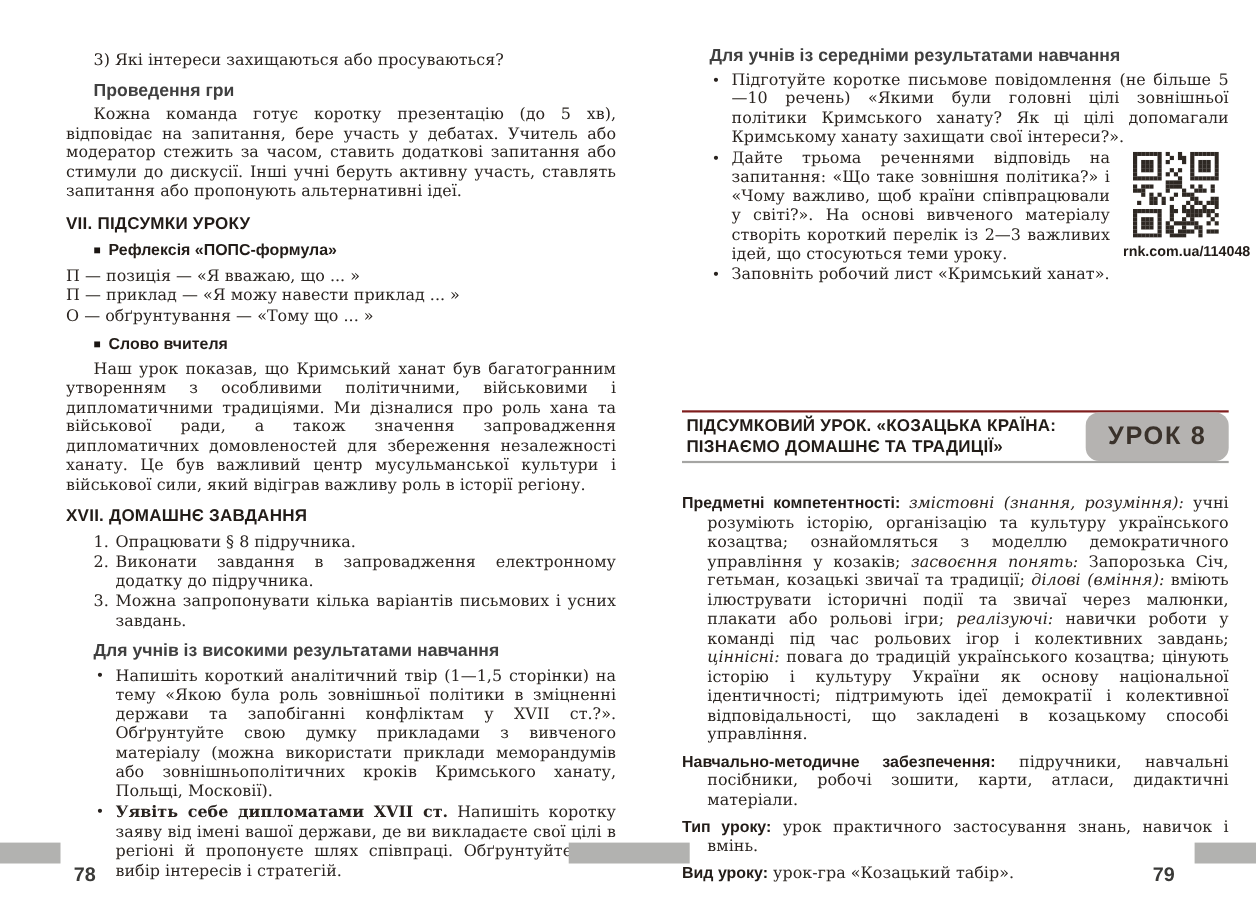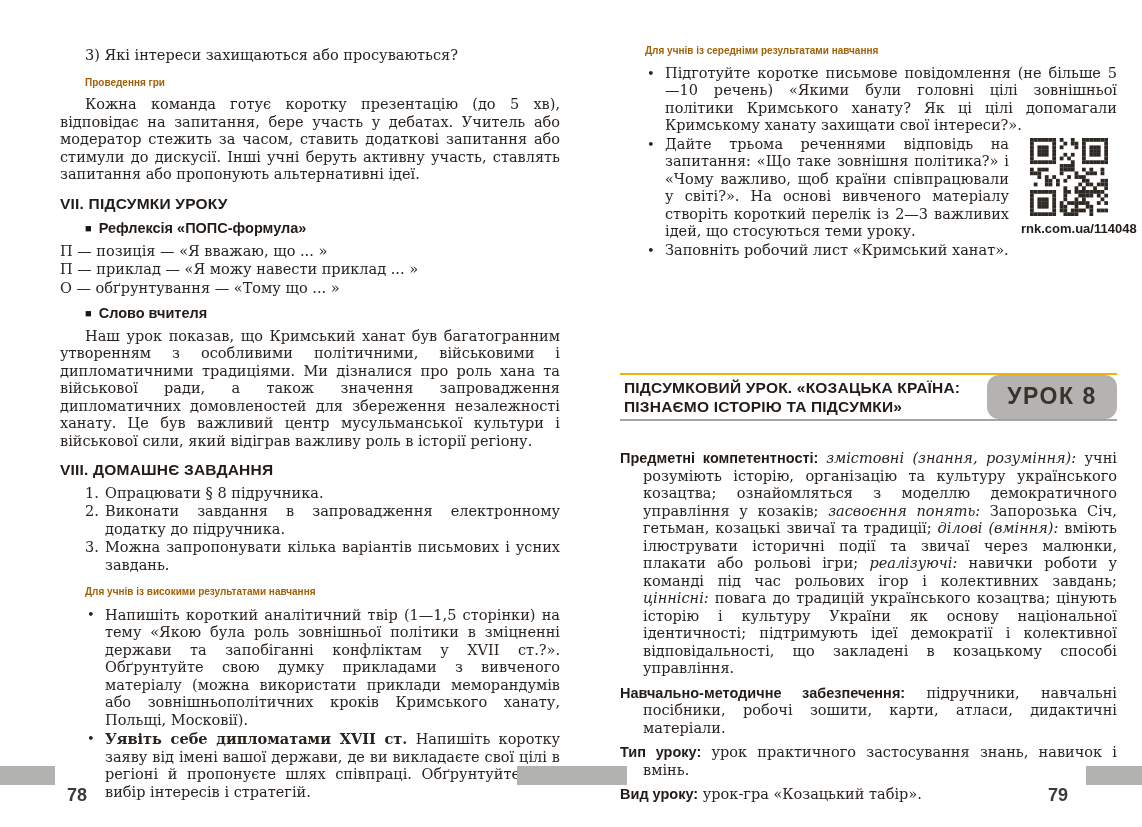--- a/index.html
+++ b/index.html
@@ -14,21 +14,21 @@
     line-height:17.5px;
   }
   .col{position:absolute;top:45px;}
   .col-left{left:60px;width:500px;}
   .col-right{left:620px;width:497px;top:42px;}
   .just{text-align:justify;}
   .ind{text-indent:25px;}
 
   .h-sans{
     font-family:"Liberation Sans", sans-serif;
-    font-weight:bold;font-size:10px;color:#a16207;
+    font-weight:bold;font-size:16px;color:#404040;
     padding-left:25px;margin:9px 0 5px 0;
   }
   .sec-head{
     font-family:"Liberation Sans", sans-serif;
     font-weight:bold;font-size:15.5px;color:#221c18;
     margin:11px 0 6px 0;letter-spacing:0.2px;
   }
   .ital{font-style:italic;padding-left:25px;margin:4px 0;}
   .para{margin:2px 0 6px 0;}
   .pops-line{margin:1px 0;text-align:left;}
@@ -45,21 +45,21 @@
   .hang .mark.dot{left:27px;font-size:13px;}
   .bold-run{font-weight:bold;}
 
   .lbl-para{padding-left:23px;text-indent:-23px;margin:7px 0;}
   .lbl{font-family:"Liberation Sans", sans-serif;font-weight:bold;color:#221c18;}
   .run-i{font-style:italic;}
 
   
   .band{
     display:flex;align-items:stretch;
-    border-top:2px solid #eab308;border-bottom:2px solid #a5a5a3;
+    border-top:2px solid #7f1d1d;border-bottom:2px solid #a5a5a3;
     margin-top:113px;height:48px;box-sizing:border-box;
   }
   .band-title{
     flex:1;display:flex;flex-direction:column;justify-content:center;
     font-family:"Liberation Sans", sans-serif;font-weight:bold;
     font-size:15.5px;line-height:19px;color:#221c18;padding-left:4px;
     letter-spacing:0.2px;
   }
   .band-badge{
     width:130px;background:#b5b3b1;
@@ -114,21 +114,21 @@
     <div class="pops-line">П — позиція — «Я вважаю, що ... »</div>
     <div class="pops-line">П — приклад — «Я можу навести приклад ... »</div>
     <div class="pops-line">О — обґрунтування — «Тому що ... »</div>
 
     <div class="sq-head">
       <span class="sq">■</span><span>Слово вчителя</span>
     </div>
 
     <div class="para just ind">Наш урок показав, що Кримський ханат був багатогранним утворенням з особливими політичними, військовими і дипломатичними традиціями. Ми дізналися про роль хана та військової ради, а також значення запровадження дипломатичних домовленостей для збереження незалежності ханату. Це був важливий центр мусульманської культури і військової сили, який відіграв важливу роль в історії регіону.</div>
 
-    <div class="sec-head">VIII. ДОМАШНЄ ЗАВДАННЯ</div>
+    <div class="sec-head">XVII. ДОМАШНЄ ЗАВДАННЯ</div>
 
     <div class="hang just">
       <span class="mark">1.</span>
       <span>Опрацювати § 8 підручника.</span>
     </div>
     <div class="hang just">
       <span class="mark">2.</span>
       <span>Виконати завдання в запровадження електронному додатку до підручника.</span>
     </div>
     <div class="hang just">
@@ -388,21 +388,21 @@
       <div class="hang just">
         <span class="mark dot">•</span>
         <span>Заповніть робочий лист «Кримський ханат».</span>
       </div>
       <div style="clear:both;"></div>
     </div>
 
     <div class="band">
       <div class="band-title">
         <span>ПІДСУМКОВИЙ УРОК. «КОЗАЦЬКА КРАЇНА:</span>
-        <span>ПІЗНАЄМО ІСТОРІЮ ТА ПІДСУМКИ»</span>
+        <span>ПІЗНАЄМО ДОМАШНЄ ТА ТРАДИЦІЇ»</span>
       </div>
       <div class="band-badge">УРОК 8</div>
     </div>
 
     <div class="lbl-para just" style="margin-top:29px;">
       <span class="lbl">Предметні компетентності: </span><span class="run-i">змістовні (знання, розуміння): </span><span>учні розуміють історію, організацію та культуру українського козацтва; ознайомляться з моделлю демократичного управління у козаків; </span><span class="run-i">засвоєння понять: </span><span>Запорозька Січ, гетьман, козацькі звичаї та традиції; </span><span class="run-i">ділові (вміння): </span><span>вміють ілюструвати історичні події та звичаї через малюнки, плакати або рольові ігри; </span><span class="run-i">реалізуючі: </span><span>навички роботи у команді під час рольових ігор і колективних завдань; </span><span class="run-i">ціннісні: </span><span>повага до традицій українського козацтва; цінують історію і культуру України як основу національної ідентичності; підтримують ідеї демократії і колективної відповідальності, що закладені в козацькому способі управління.</span>
     </div>
 
     <div class="lbl-para just">
       <span class="lbl">Навчально-методичне забезпечення:</span><span> підручники, навчальні посібники, робочі зошити, карти, атласи, дидактичні матеріали.</span>

